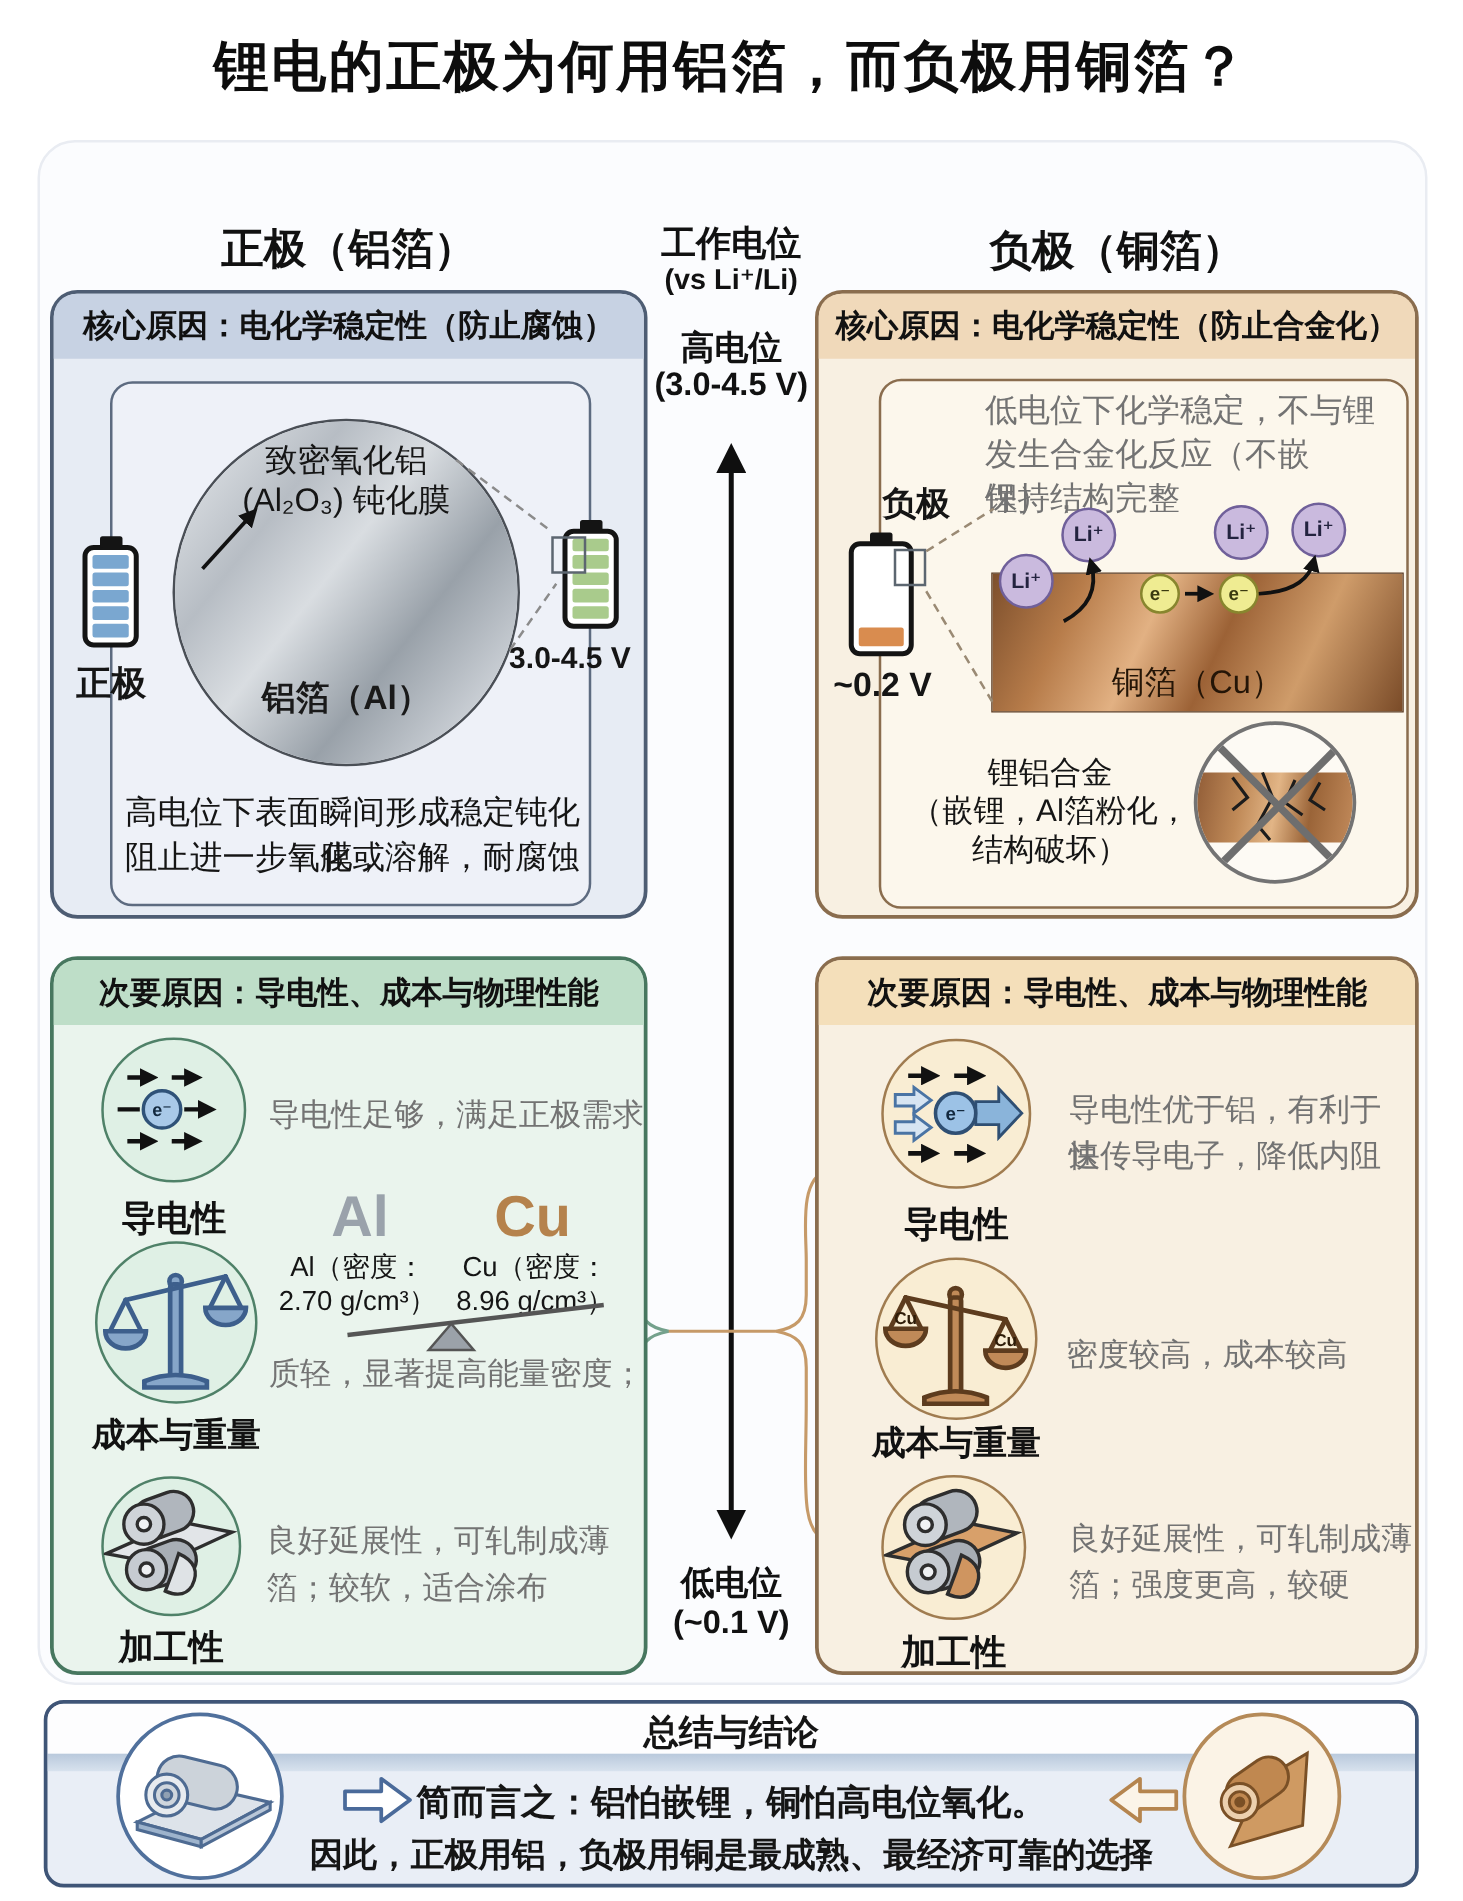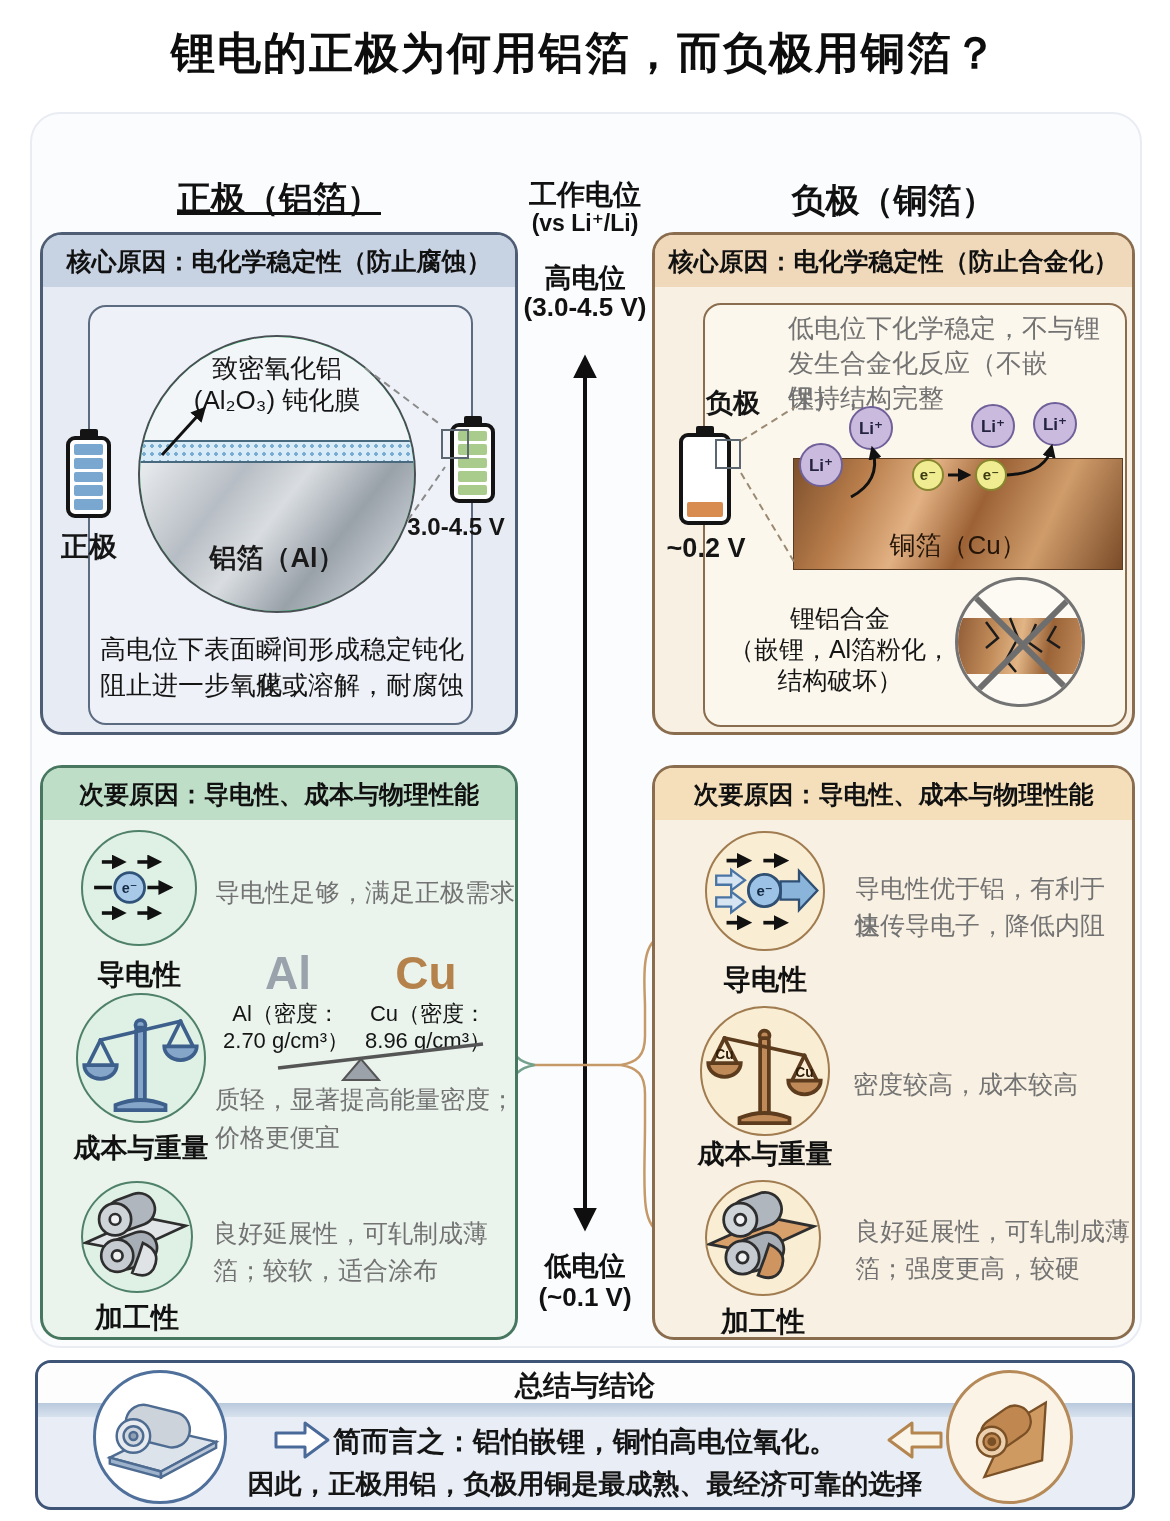--- a/index.html
+++ b/index.html
@@ -21,21 +21,21 @@
   .phead{position:absolute;left:0;right:0;top:0;height:52px;line-height:52px;
          text-align:center;font-weight:700;font-size:25px;border-radius:18px 18px 0 0;color:#111;}
   .phead.blue{background:#c7d2e3;}
   .phead.tanh{background:#f0d9ba;}
   .phead.greenh{background:#bedec8;}
   .phead.tanh2{background:#f4dfba;}
   .inner{position:absolute;border-radius:18px;}
   .inner.blue{background:#eef1f8;border:2.5px solid #5d6b80;}
   .inner.tan{background:#fcf7ec;border:2.5px solid #8a6d4e;}
   .bigcircle{position:absolute;border-radius:50%;overflow:hidden;border:2.5px solid #4a4f56;
-             display:flex;flex-direction:column;background:#22c55e;}
+             display:flex;flex-direction:row;background:#22c55e;}
   .circ-top{height:103px;background:#f3f6f9;}
   .circ-band{height:23px;background-color:#d9ebf6;
              background-image:radial-gradient(circle,#79aed2 1.6px,transparent 1.8px);
              background-size:8px 8px;border-top:2px solid #49697f;border-bottom:2px solid #49697f;}
   .circ-metal{flex:1;background:linear-gradient(128deg,#e9ecef 0%,#b7bdc4 28%,#d9dde1 45%,#99a1a9 66%,#c9ced4 86%,#a9b0b7 100%);}
   .battery{position:absolute;border:4px solid #141414;border-radius:9px;background:#fff;}
   .batt-term{position:absolute;top:-11px;left:50%;margin-left:-9px;width:18px;height:9px;background:#141414;border-radius:2px;}
   .batt-bars{position:absolute;left:4px;right:4px;top:4px;bottom:4px;display:flex;flex-direction:column;gap:3px;}
   .batt-bars i{flex:1;border-radius:2px;display:block;}
   .bars-blue i{background:#7aa7d0;}
@@ -68,21 +68,21 @@
 </style>
 </head>
 <body>
 
 <div class="page">
 
   <div class="title">锂电的正极为何用铝箔，而负极用铜箔？</div>
 
   <div class="outer"></div>
 
-  <div class="colhead abs" style="left:40px;top:176px;width:478px;font-size:34px;text-decoration:underline;">正极（铝箔）</div>
+  <div class="colhead abs" style="left:40px;top:176px;width:478px;font-size:34px;">正极（铝箔）</div>
   <div class="colhead abs" style="left:495px;top:176px;width:180px;font-size:28px;">工作电位</div>
   <div class="colhead abs" style="left:495px;top:210px;width:180px;font-size:23px;">(vs Li⁺/Li)</div>
   <div class="colhead abs" style="left:652px;top:178px;width:483px;font-size:34px;">负极（铜箔）</div>
 
   <div class="colhead abs" style="left:495px;top:260px;width:180px;font-size:27px;">高电位</div>
   <div class="colhead abs" style="left:495px;top:292px;width:180px;font-size:26px;">(3.0-4.5 V)</div>
   <div class="colhead abs" style="left:495px;top:1248px;width:180px;font-size:27px;">低电位</div>
   <div class="colhead abs" style="left:495px;top:1282px;width:180px;font-size:26px;">(~0.1 V)</div>
 
   <svg class="ovl" width="1170" height="1521" viewBox="0 0 1170 1521">
@@ -252,21 +252,20 @@
             <line x1="18" y1="36" x2="28" y2="56"></line>
           <path d="M5,56 A13,11 0 0 0 31,56 Z"></path>
           <line x1="82" y1="21" x2="72" y2="41"></line>
             <line x1="82" y1="21" x2="92" y2="41"></line>
           <path d="M69,41 A13,11 0 0 0 95,41 Z"></path>
         </g>
       </svg>
     </div>
     <div class="ilabel" style="left:18px;top:362px;width:160px;font-size:27px;">成本与重量</div>
     <div class="txt" style="left:172px;top:312px;width:300px;font-size:25px;line-height:38px;">质轻，显著提高能量密度；</div>
-    <div class="txt" style="left:172px;top:350px;width:300px;font-size:25px;line-height:38px;">价格更便宜</div>
 
     <div class="icircle green" style="left:38px;top:413px;width:112px;height:112px;">
       <svg width="107" height="107" viewBox="0 0 100 100">
         <g stroke="#2e2e2e" stroke-width="2.5">
           <polygon points="2,56 56,32 96,40 44,64" fill="#e2e5e8"></polygon>
           <g transform="rotate(-20 36 66)">
               <rect x="24" y="52" width="46" height="30" rx="15" fill="#a8aeb5"></rect>
             </g>
           <path d="M56,56 Q74,64 66,80 Q60,90 46,84 L52,68 Z" fill="#dfe3e6"></path>
           <circle cx="32" cy="68" r="15" fill="#c6cbd1"></circle>

